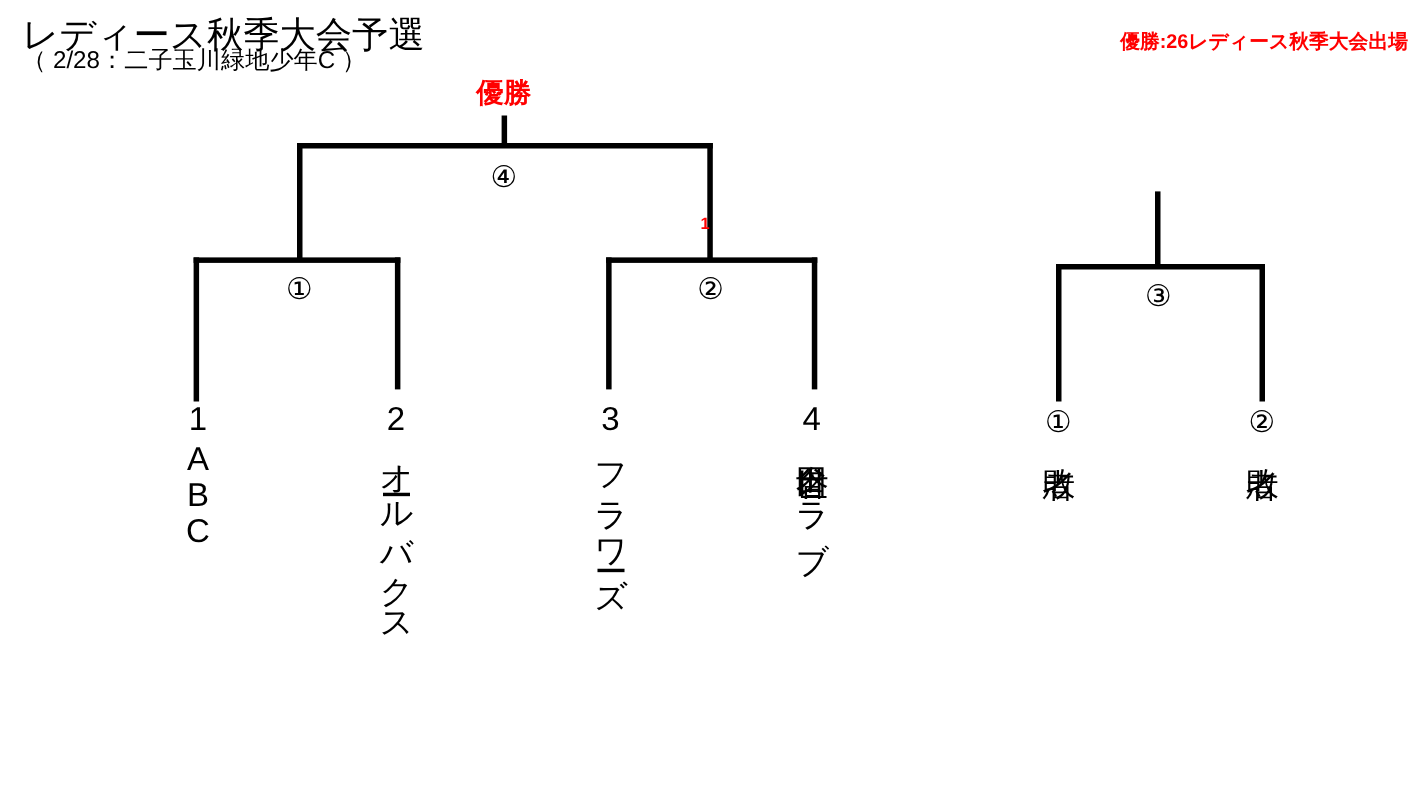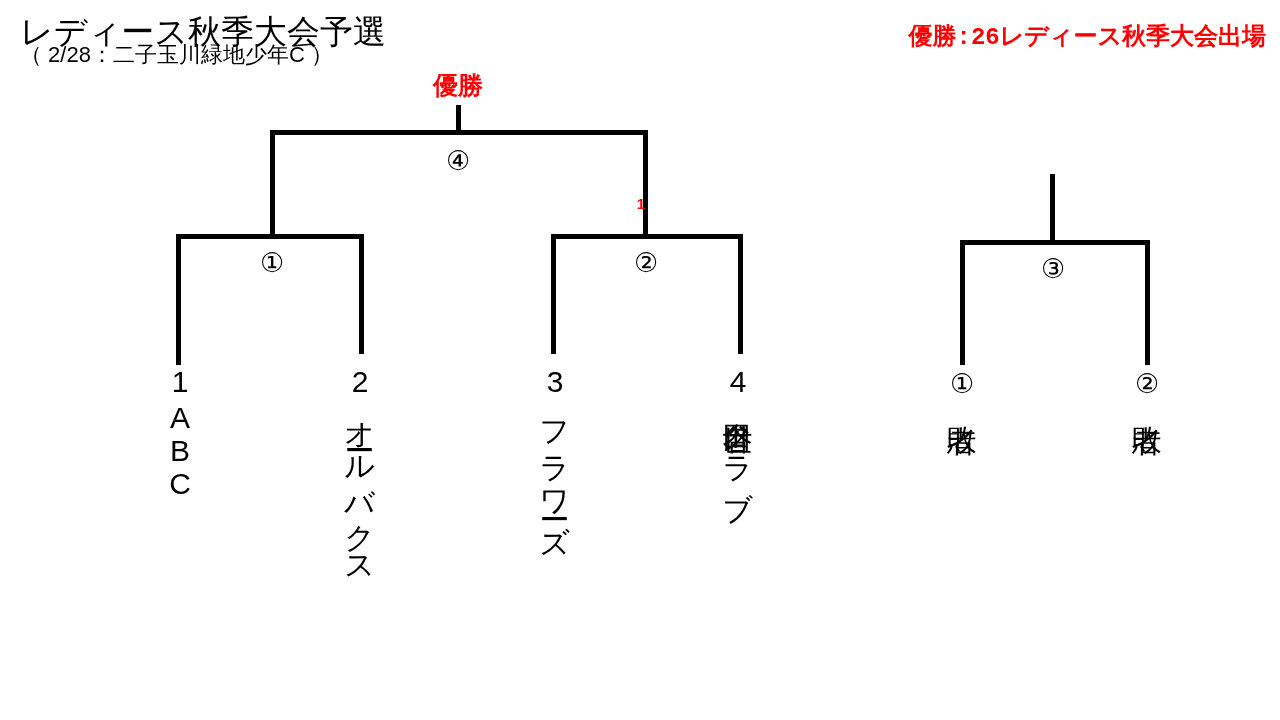--- a/index.html
+++ b/index.html
@@ -30,28 +30,27 @@
   #title-sub {
     position: absolute;
     left: 20px;
     top: 40px;
     font-size: 22px;
     line-height: 30px;
     white-space: nowrap;
   }
   #prize-note {
     position: absolute;
-    right: 14px;
+    right: 0;
     top: 24px;
-    font-size: 24px;
+    font-size: 18px;
     line-height: 28px;
     white-space: nowrap;
     font-weight: bold;
     color: #ff0000;
-    font-family: Liberation Mono, monospace;
   }
 
   
   .hline {
     position: absolute;
     background: #000000;
     height: 5px;
   }
   .vline {
     position: absolute;

